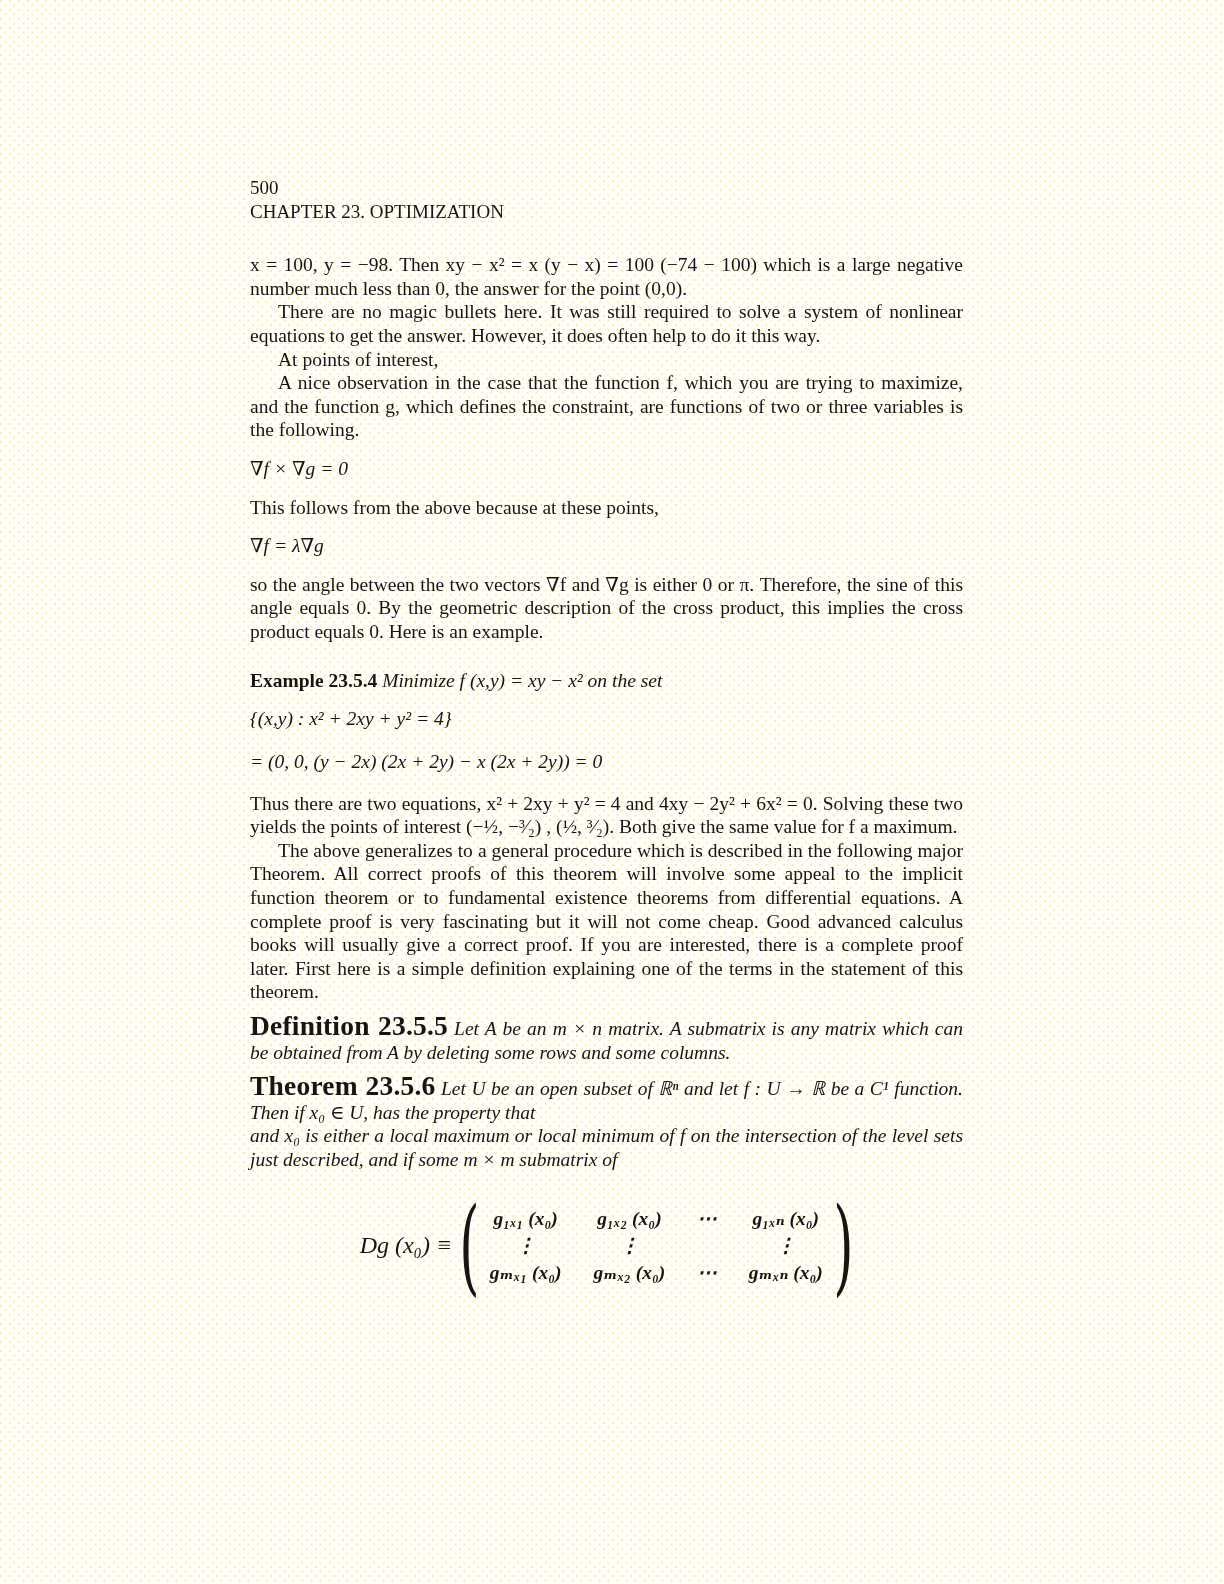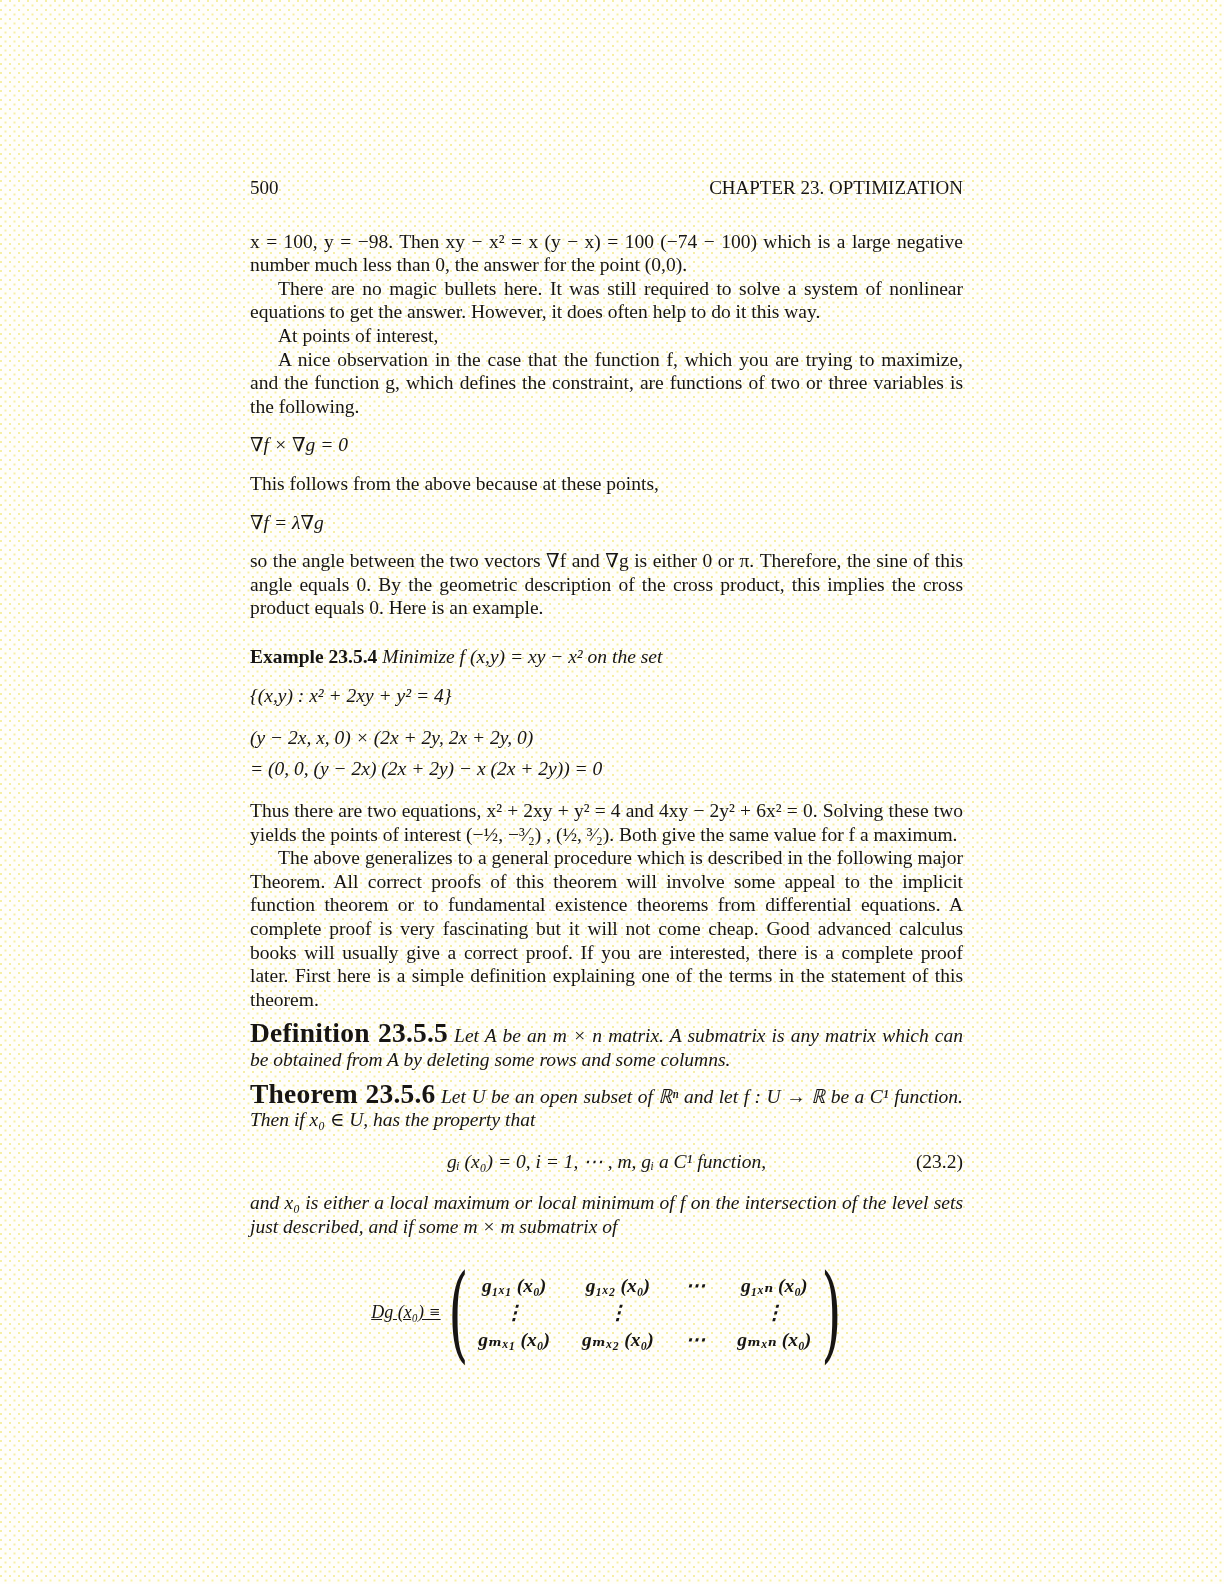--- a/index.html
+++ b/index.html
@@ -23,20 +23,21 @@
     font-size: 19.5px;
     line-height: 23.6px;
     color: #171513;
   }
   .page-header {
     display: flex;
     justify-content: space-between;
     align-items: baseline;
     font-size: 19px;
     margin-bottom: 30px;
+    flex-direction: column;
   }
   .para { text-align: justify; margin: 0; }
   .indent { text-indent: 28px; }
   .display {
     text-align: left;
     font-style: italic;
     margin: 15px 0;
   }
   .display .row { line-height: 31px; }
   .example-block { margin-top: 25px; text-align: justify; }
@@ -62,21 +63,21 @@
     top: 0;
     font-style: normal;
   }
   .matrix-display {
     display: flex;
     justify-content: center;
     align-items: center;
     margin-top: 22px;
     font-style: italic;
   }
-  .matrix-lhs { margin-right: 7px; font-size: 18px; text-decoration: underline; }
+  .matrix-lhs { margin-right: 7px; font-size: 24px; }
   .paren {
     font-family: "DejaVu Serif", serif;
     font-style: normal;
     font-weight: 400;
     font-size: 104px;
     line-height: 1;
     display: inline-block;
     transform: scaleX(0.5);
     margin: 0 -10px;
     color: #171513;
@@ -120,43 +121,38 @@
   <p class="para example-block">
     <span class="inline-label">Example 23.5.4</span>
     <span> </span>
     <span class="stmt">Minimize f (x,y) = xy − x² on the set</span>
   </p>
 
   <div class="display">{(x,y) : x² + 2xy + y² = 4}</div>
 
 
   <div class="display">
-    <div class="row">(y − 2x, x, 0) × (2x + 2y, 2x + 2y, 0)</div>
     <div class="row">=   (0, 0, (y − 2x) (2x + 2y) − x (2x + 2y)) = 0</div>
   </div>
 
   <p class="para">Thus there are two equations, x² + 2xy + y² = 4 and 4xy − 2y² + 6x² = 0. Solving these two yields the points of interest (−½, −³⁄₂) , (½, ³⁄₂). Both give the same value for f a maximum.</p>
   <p class="para indent">The above generalizes to a general procedure which is described in the following major Theorem.  All correct proofs of this theorem will involve some appeal to the implicit function theorem or to fundamental existence theorems from differential equations.  A complete proof is very fascinating but it will not come cheap.  Good advanced calculus books will usually give a correct proof. If you are interested, there is a complete proof later. First here is a simple definition explaining one of the terms in the statement of this theorem.</p>
 
   <p class="para bighead-block">
     <span class="bighead-label">Definition 23.5.5</span>
     <span> </span>
     <span class="stmt">Let A be an m × n matrix. A submatrix is any matrix which can be obtained from A by deleting some rows and some columns.</span>
   </p>
 
   <p class="para bighead-block">
     <span class="bighead-label">Theorem 23.5.6</span>
     <span> </span>
     <span class="stmt">Let U be an open subset of ℝⁿ and let f : U → ℝ be a C¹ function. Then if x₀ ∈ U, has the property that</span>
   </p>
 
-  <div class="eq-numbered">
-    <span>gᵢ (x₀) = 0,  i = 1, ⋯ , m,  gᵢ a C¹ function,</span>
-    <span class="eq-tag">(23.2)</span>
-  </div>
 
   <p class="para stmt">and x₀ is either a local maximum or local minimum of f on the intersection of the level sets just described, and if some m × m submatrix of</p>
 
   <div class="matrix-display">
     <span class="matrix-lhs">Dg (x₀) ≡</span>
     <span class="paren">(</span>
     <div class="matrix-grid">
       <span>g₁ₓ₁ (x₀)</span>
       <span>g₁ₓ₂ (x₀)</span>
       <span>⋯</span>

